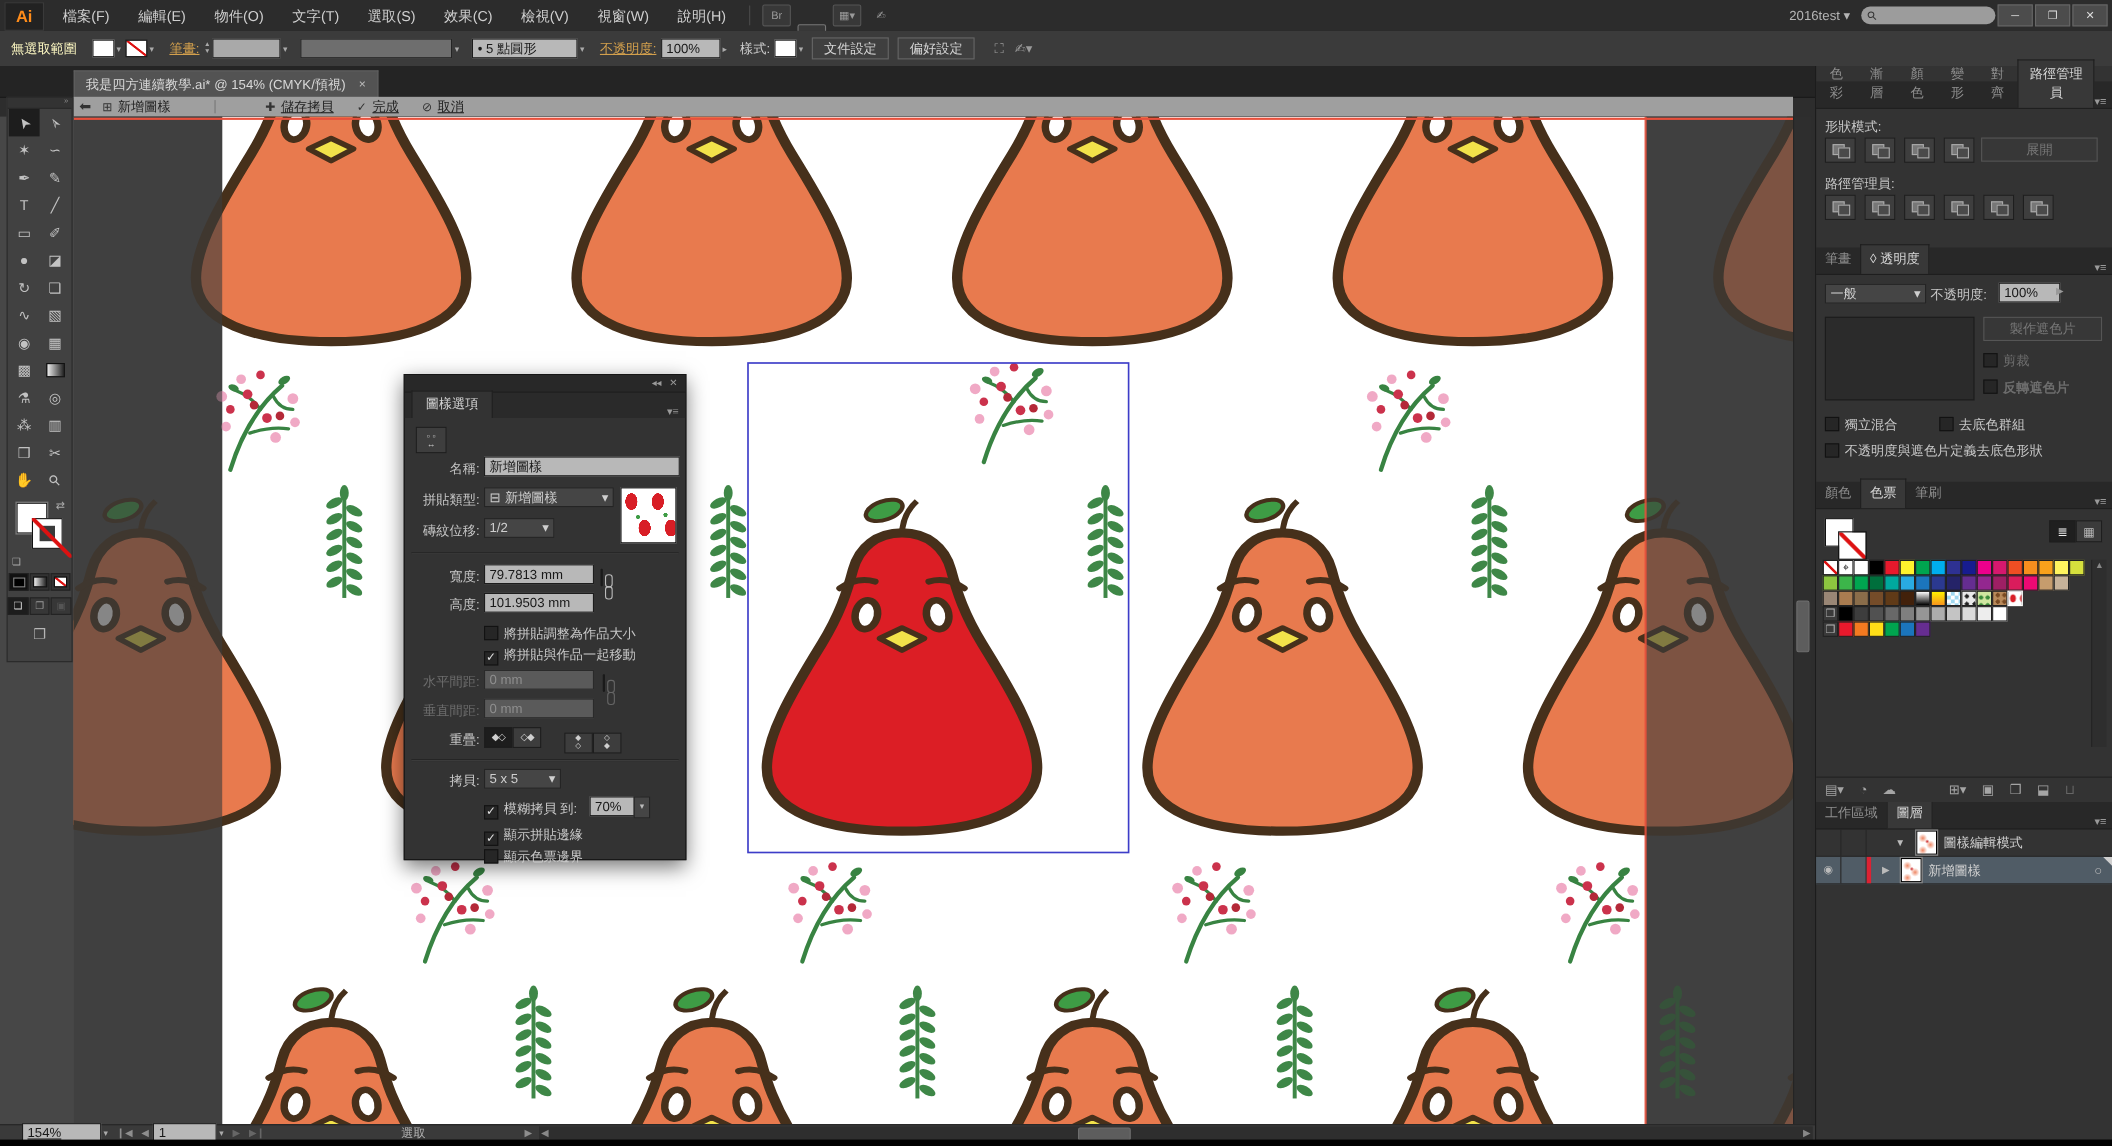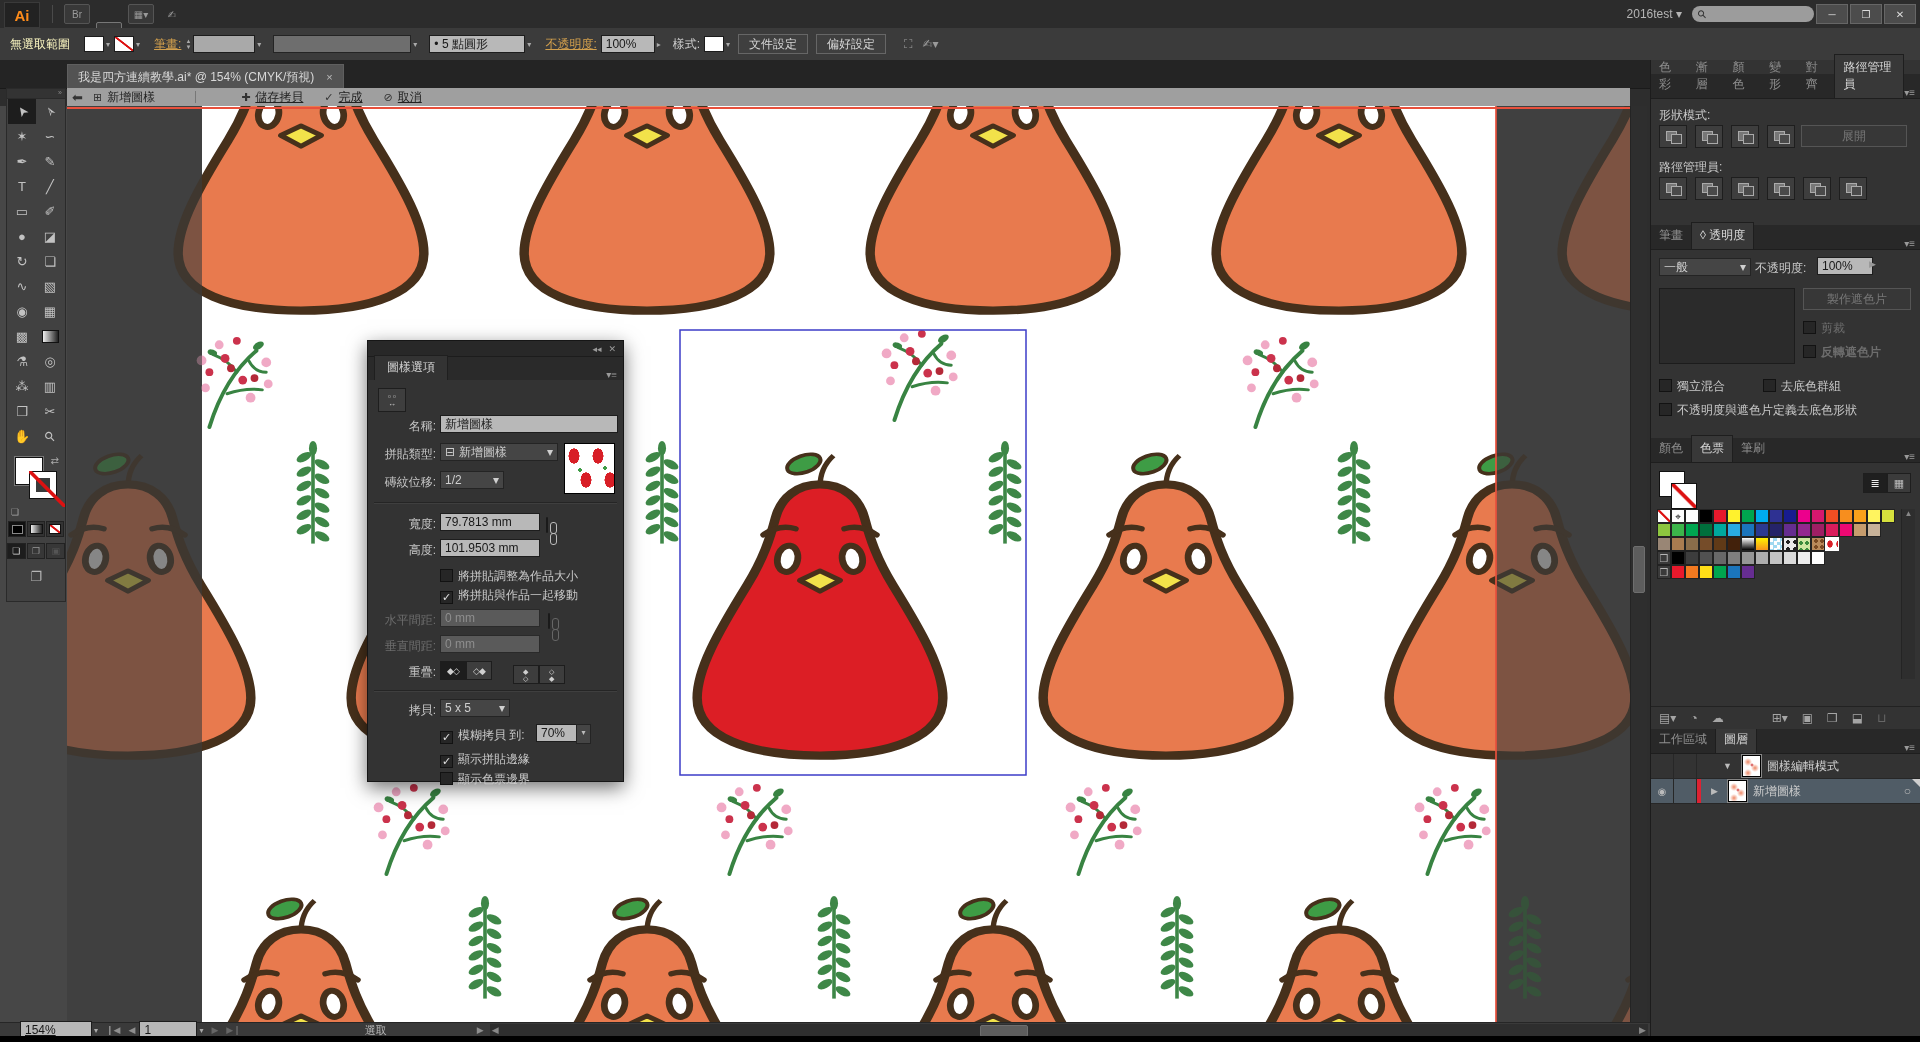--- a/index.html
+++ b/index.html
@@ -126,20 +126,31 @@
   .taskbar{left:0;top:1036px;width:1920px;height:6px;background:#000;}
   .nav-ic{color:#8e8e8e;font-size:9px;margin:0 4px;}
 </style>
 </head>
 <body>
 
 <div class="app">
 
   <div class="a titlebar row">
     <div class="ai-logo">Ai</div>
+    <div class="row" id="menus">
+        <span class="menu-item">檔案(F)</span>
+        <span class="menu-item">編輯(E)</span>
+        <span class="menu-item">物件(O)</span>
+        <span class="menu-item">文字(T)</span>
+        <span class="menu-item">選取(S)</span>
+        <span class="menu-item">效果(C)</span>
+        <span class="menu-item">檢視(V)</span>
+        <span class="menu-item">視窗(W)</span>
+        <span class="menu-item">說明(H)</span>
+      </div>
     <div class="tb-sep"></div>
     <div class="sq-btn">Br</div>
     <div class="sq-btn bright">St</div>
     <div class="sq-btn">▦▾</div>
     <div class="sq-btn" style="border:none;background:none;">✍</div>
     <div style="flex:1"></div>
     <span class="ws-switch"><span>2016test</span> ▾</span>
     <div class="searchbox">
         <span style="transform:rotate(-45deg);display:inline-block;">⚲</span>
       </div>
@@ -522,21 +533,21 @@
         </span>
       <span class="a" style="left:72px;top:347px;"><span class="cb">✓</span><span>模糊拷貝 到:</span></span>
       <span class="a inp" style="left:168px;top:344px;width:36px;">70%</span><span class="a" style="left:208px;top:344px;width:13px;height:18px;background:#454545;border:1px solid #242424;color:#bbb;font-size:8px;text-align:center;line-height:16px;">▾</span>
       <span class="a" style="left:72px;top:371px;"><span class="cb">✓</span><span>顯示拼貼邊緣</span></span>
       <span class="a" style="left:72px;top:391px;"><span class="cb"></span><span>顯示色票邊界</span></span>
     </div>
   </div>
 
   <div class="a rightcol">
 
-    <div class="ptabs" style="margin-top:14px;" id="tabs-top">
+    <div class="ptabs" style="margin-top:14px;text-align:center;" id="tabs-top">
         <span class="ptab">色彩</span>
         <span class="ptab">漸層</span>
         <span class="ptab">顏色</span>
         <span class="ptab">變形</span>
         <span class="ptab">對齊</span>
         <span class="ptab on">路徑管理員</span>
         <span class="pmenu">▾≡</span>
       </div>
     <div style="position:relative;height:126px;">
       <span class="a" style="left:8px;top:8px;">形狀模式:</span>

